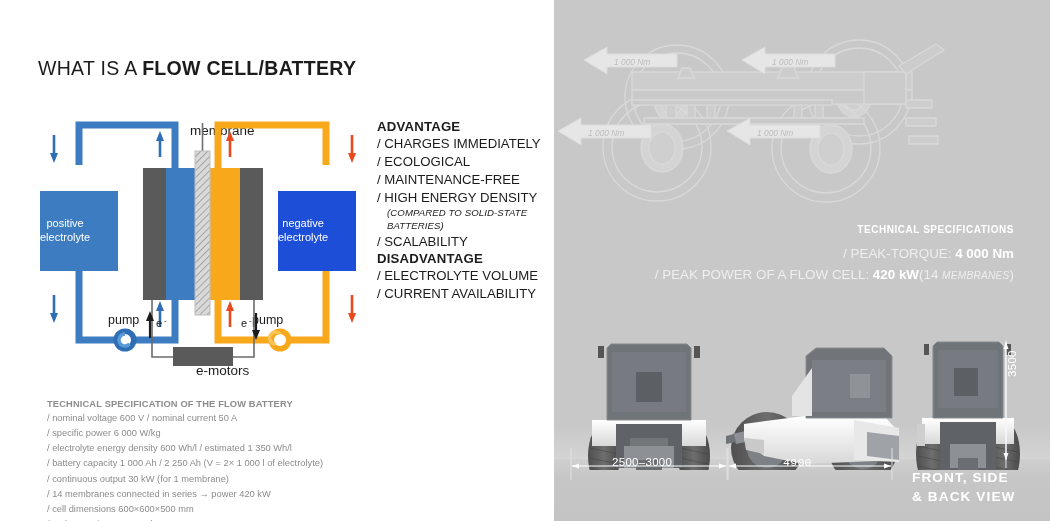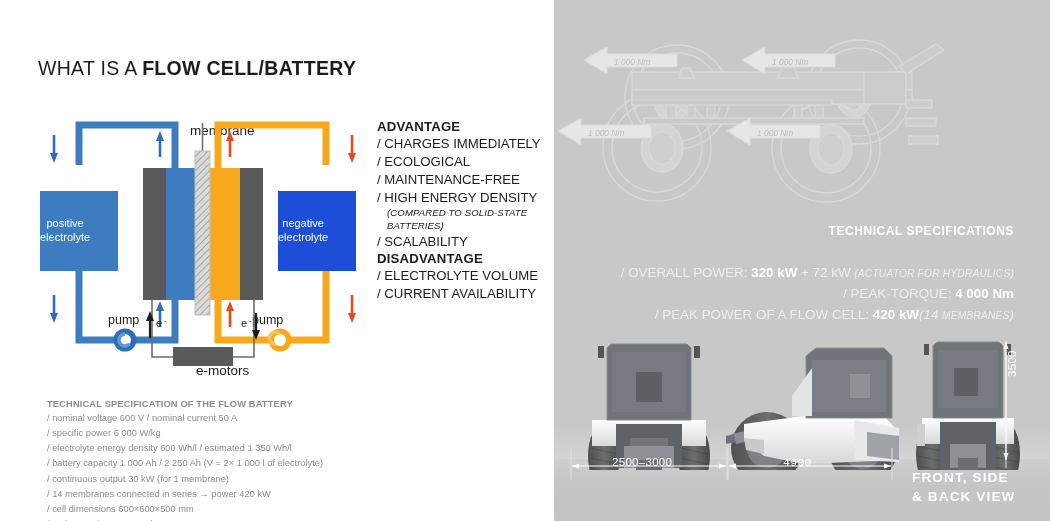--- a/index.html
+++ b/index.html
@@ -93,29 +93,29 @@
     position: absolute; left: 0; top: 458px; width: 496px; height: 1px;
     background: #d6d6d6;
   }
   .floorfade {
     position: absolute; left: 0; top: 425px; width: 496px; height: 34px;
     background: linear-gradient(to bottom, rgba(210,210,210,0) 0%, rgba(214,214,214,.85) 100%);
   }
 
   .spec-block { position: absolute; right: 36px; top: 224px; text-align: right; }
   .spec-head {
-    font-size: 12px; font-weight: bold; color: #ffffff;
-    letter-spacing: .55px; margin-bottom: 24px;
+    font-size: 10px; font-weight: bold; color: #ffffff;
+    letter-spacing: .55px; margin-bottom: 8px;
   }
   .spec-line {
     font-size: 13.4px; color: #eeeeee; line-height: 1.58; white-space: nowrap;
   }
   .spec-line b { color: #ffffff; font-weight: bold; }
   .spec-line i { font-style: italic; font-size: 10.2px; letter-spacing: .2px;}
-  .spec-line .it-norm { font-style: italic; font-size: 13.4px; }
+  .spec-line .it-norm { font-size: 13.4px; }
 
   .view-label {
     position: absolute; left: 358px; top: 468px;
     font-size: 13.6px; font-weight: bold; color: #ffffff;
     letter-spacing: 1.1px; line-height: 1.42;
   }
 
   
   .dim-text {
     position: absolute; color: #ffffff; font-size: 11.5px;
@@ -336,23 +336,20 @@
         <g>
           <path d="M 173 131 L 196 118 L 196 125 L 266 125 L 266 138 L 196 138 L 196 145 Z" fill="#e6e6e6" stroke="#dcdcdc" stroke-width="1"></path>
           <text x="203" y="136" font-family="Liberation Sans, sans-serif" font-size="8.4" font-style="italic" fill="#bdbdbd">1 000 Nm</text>
         </g>
       </g>
     </svg>
 
     <div class="spec-block">
       <div class="spec-head">TECHNICAL SPECIFICATIONS</div>
       <div class="spec-line">
-        <span>/ OVERALL POWER: </span><b>320 kW</b><span> + 72 kW </span><i>(ACTUATOR FOR HYDRAULICS)</i>
-      </div>
-      <div class="spec-line">
         <span>/ PEAK-TORQUE: </span><b>4 000 Nm</b>
       </div>
       <div class="spec-line">
         <span>/ PEAK POWER OF A FLOW CELL: </span><b>420 kW</b><span class="it-norm">(14 </span><i>MEMBRANES</i><span class="it-norm">)</span>
       </div>
     </div>
 
     <div class="floorfade"></div>
     <div class="ground-line"></div>
     <div class="ground"></div>

